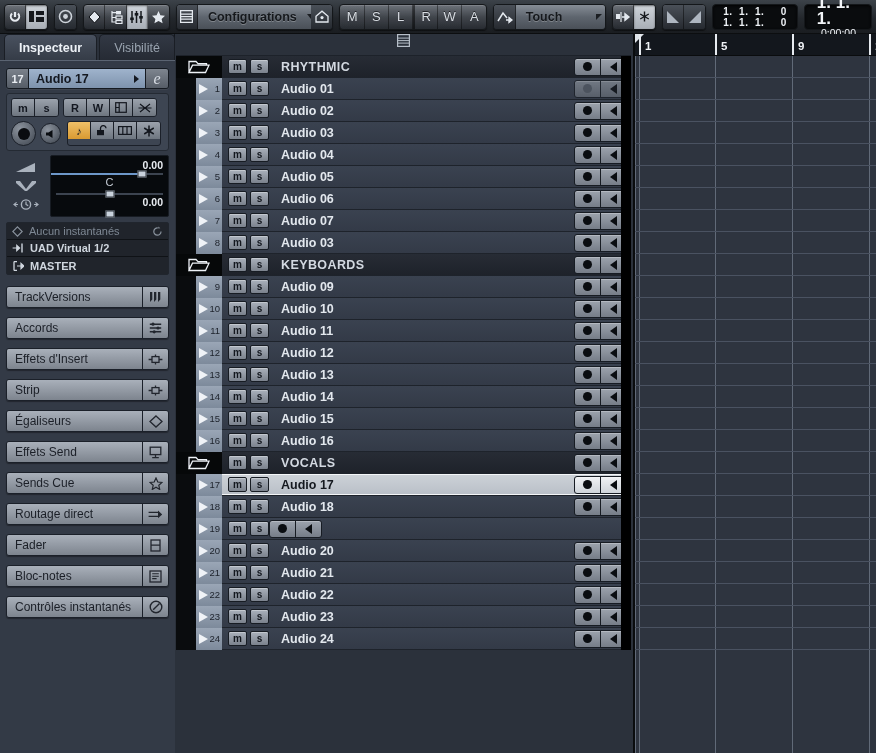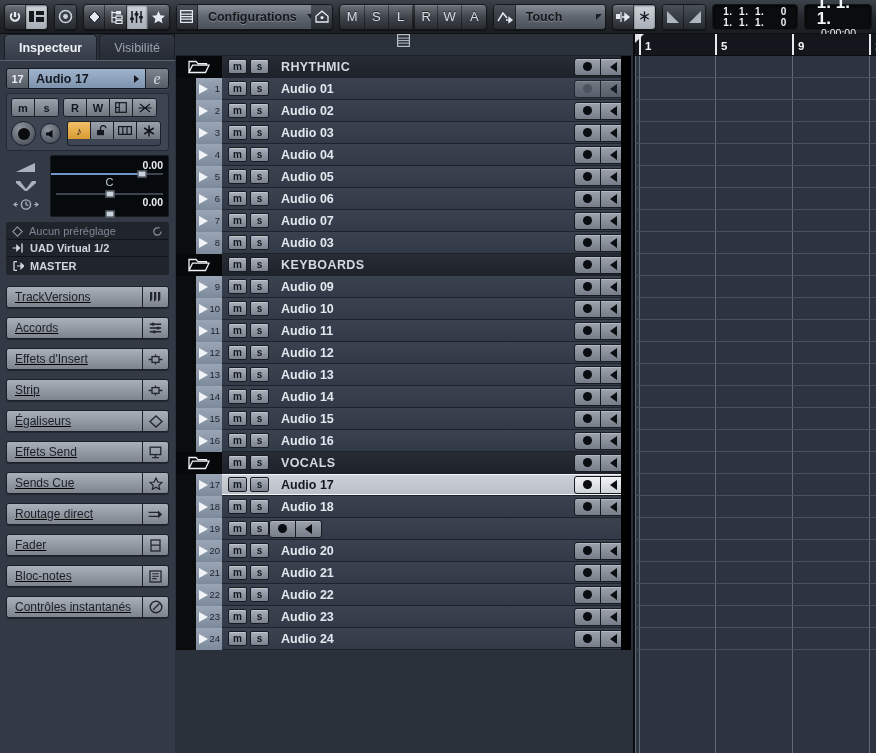--- a/index.html
+++ b/index.html
@@ -187,21 +187,20 @@
   .preset-row:last-child { border-bottom: none; }
   .preset-row.muted { color: #7e8894; }
   .preset-row .txt { flex: 1; font-weight: bold; }
   .preset-row.muted .txt { font-weight: normal; }
 
   .insp-sections { margin-top: 11px; }
   .insp-sec {
     display: flex; height: 22px; margin-bottom: 9px;
     border: 1px solid #1b2029; border-radius: 3px; overflow: hidden;
     box-shadow: inset 0 1px 0 rgba(255,255,255,.22), 0 1px 1px rgba(0,0,0,.35);
-    text-decoration: underline;
   }
   .insp-sec .lbl {
     flex: 1; display: flex; align-items: center; padding-left: 8px;
     background: linear-gradient(#a9b0ba, #7d848e);
     font-size: 12px; color: #1b1f27;
     border-right: 1px solid #1b2029;
   }
   .insp-sec .ico {
     width: 25px; display: flex; align-items: center; justify-content: center;
     background: linear-gradient(#a9b0ba, #7d848e); color: #22262e;
@@ -560,21 +559,21 @@
         </div>
       </div>
 
       <div class="preset-list">
         <div class="preset-row muted">
           <span>
             <svg class="svgi" width="11" height="11" viewBox="0 0 11 11" aria-hidden="true">
               <path d="M5.5 0.8 L10.2 5.5 L5.5 10.2 L0.8 5.5 Z" stroke="#8a939e" stroke-width="1.1" fill="none"></path>
             </svg>
           </span>
-          <span class="txt">Aucun préréglage</span>
+          <span class="txt">Aucun instantanés</span>
           <span>
             <svg class="svgi" width="11" height="11" viewBox="0 0 11 11" aria-hidden="true">
               <path d="M9 5.5 A3.6 3.6 0 1 1 5.8 2" stroke="#8a939e" stroke-width="1.2" fill="none"></path>
               <path d="M6.4 0.4 L6.2 2.6 L8.3 2.2 Z" fill="#8a939e"></path>
             </svg>
           </span>
         </div>
         <div class="preset-row">
           <span>
             <svg class="svgi" width="12" height="10" viewBox="0 0 12 10" aria-hidden="true">

